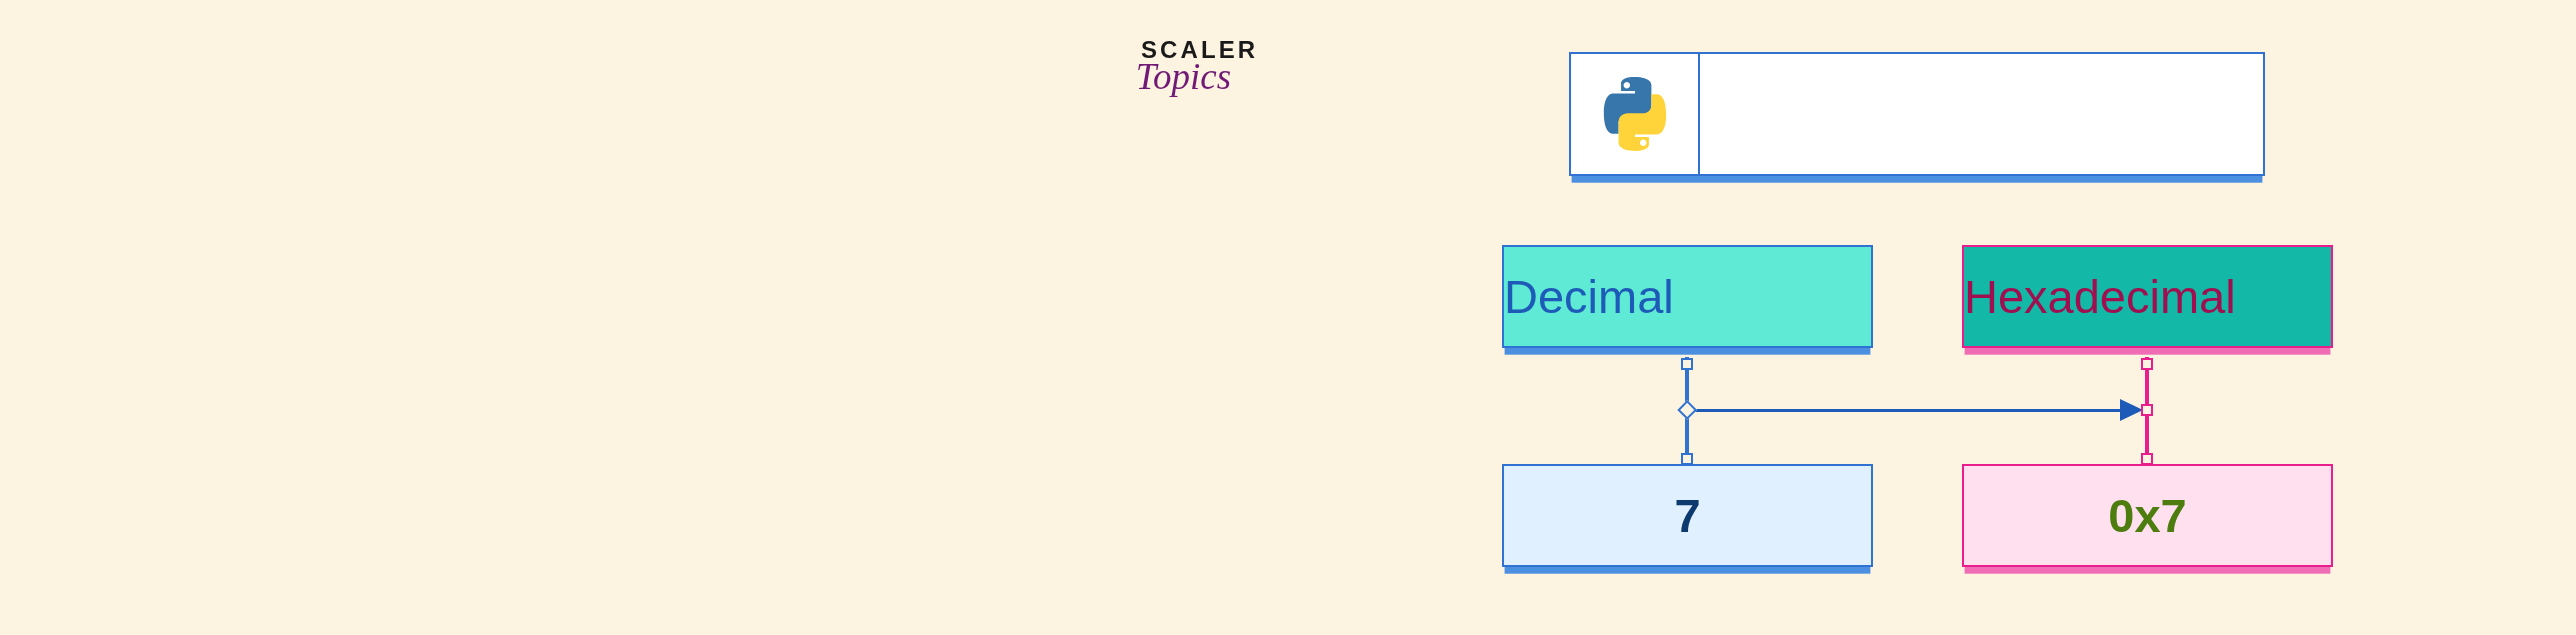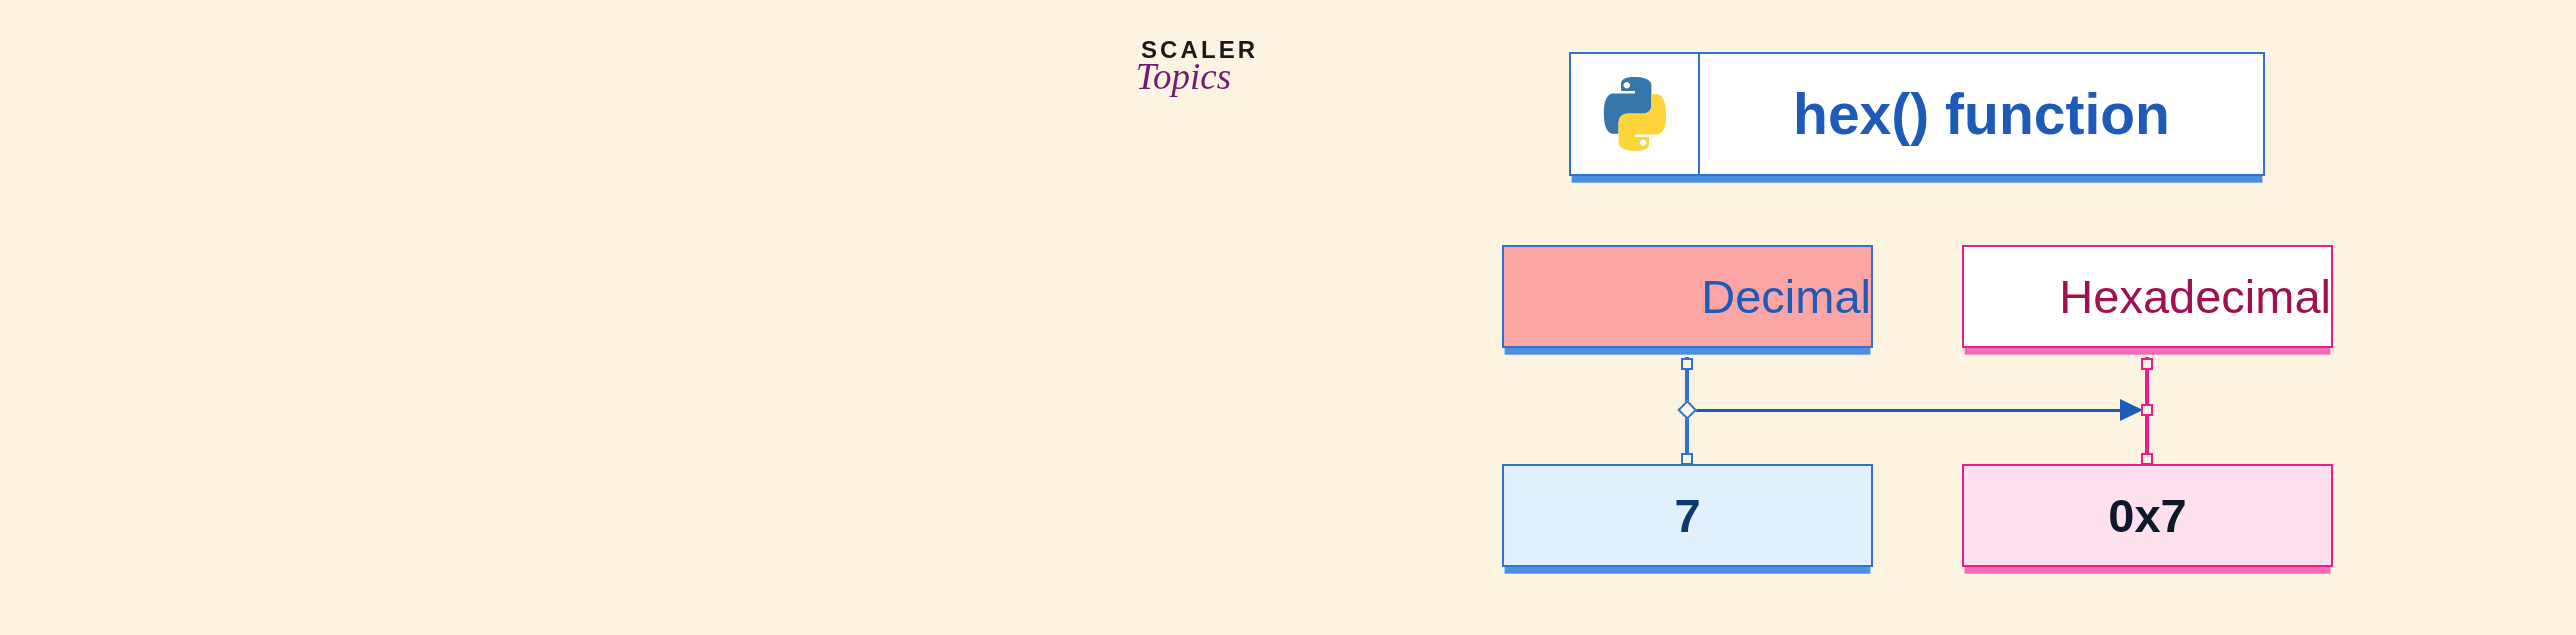--- a/index.html
+++ b/index.html
@@ -73,45 +73,45 @@
       font-weight: 600;
       color: #1e5bb8;
     }
     
     .decimal-label-box {
       position: absolute;
       left: 1502px;
       top: 245px;
       width: 371px;
       height: 103px;
-      background: #fca5a5;
+      background: #5eead4;
       border: 2.6px solid #2f72d1;
       display: flex;
       align-items: center;
-      justify-content: flex-end;
+      justify-content: flex-start;
       box-shadow: 0 9.3px 0 -2.6px #4a8fe0;
     }
     
     .decimal-label-text {
       font-size: 47px;
       font-weight: 400;
       color: #1e5bb8;
     }
     
     .hex-label-box {
       position: absolute;
       left: 1962px;
       top: 245px;
       width: 371px;
       height: 103px;
-      background: #ffffff;
+      background: #14b8a6;
       border: 2.6px solid #e91e8c;
       display: flex;
       align-items: center;
-      justify-content: flex-end;
+      justify-content: flex-start;
       box-shadow: 0 9.3px 0 -2.6px #f06db5;
     }
     
     .hex-label-text {
       font-size: 47px;
       font-weight: 400;
       color: #a01050;
     }
     
     .decimal-value-box {
@@ -144,21 +144,21 @@
       border: 2.6px solid #e91e8c;
       display: flex;
       align-items: center;
       justify-content: center;
       box-shadow: 0 9.3px 0 -2.6px #f06db5;
     }
     
     .hex-value-text {
       font-size: 47px;
       font-weight: 700;
-      color: #0f172a;
+      color: #4d7c0f;
     }
     
     .connector-decimal-top {
       position: absolute;
       left: 1685px;
       top: 357px;
       width: 4.1px;
       height: 46px;
       background: #2f72d1;
     }
@@ -270,21 +270,20 @@
   <div class="logo-topics">Topics</div>
 </div>
 
 <div class="header-box">
   <div class="python-logo-container">
     <svg class="python-logo" viewBox="0 0 100 100">
       <path d="M 49 5 C 32 5 33 13 33 13 L 33 22 L 50 22 L 50 25 L 24 25 C 24 25 12 23 12 49 C 12 75 23 74 23 74 L 30 74 L 30 62 C 30 62 29 51 41 51 L 59 51 C 59 51 70 51 70 40 L 70 15 C 70 15 71 5 49 5 Z M 40 11 C 42 11 44 13 44 15 C 44 17 42 19 40 19 C 38 19 36 17 36 15 C 36 13 38 11 40 11 Z" fill="#3776ab"></path>
       <path d="M 51 95 C 68 95 67 87 67 87 L 67 78 L 50 78 L 50 75 L 76 75 C 76 75 88 77 88 51 C 88 25 77 26 77 26 L 70 26 L 70 38 C 70 38 71 49 59 49 L 41 49 C 41 49 30 49 30 60 L 30 85 C 30 85 29 95 51 95 Z M 60 89 C 58 89 56 87 56 85 C 56 83 58 81 60 81 C 62 81 64 83 64 85 C 64 87 62 89 60 89 Z" fill="#ffd43b"></path>
     </svg>
   </div>
-  <div class="header-text">hex() function</div>
 </div>
 
 <div class="decimal-label-box">
   <div class="decimal-label-text">Decimal</div>
 </div>
 
 <div class="hex-label-box">
   <div class="hex-label-text">Hexadecimal</div>
 </div>
 

